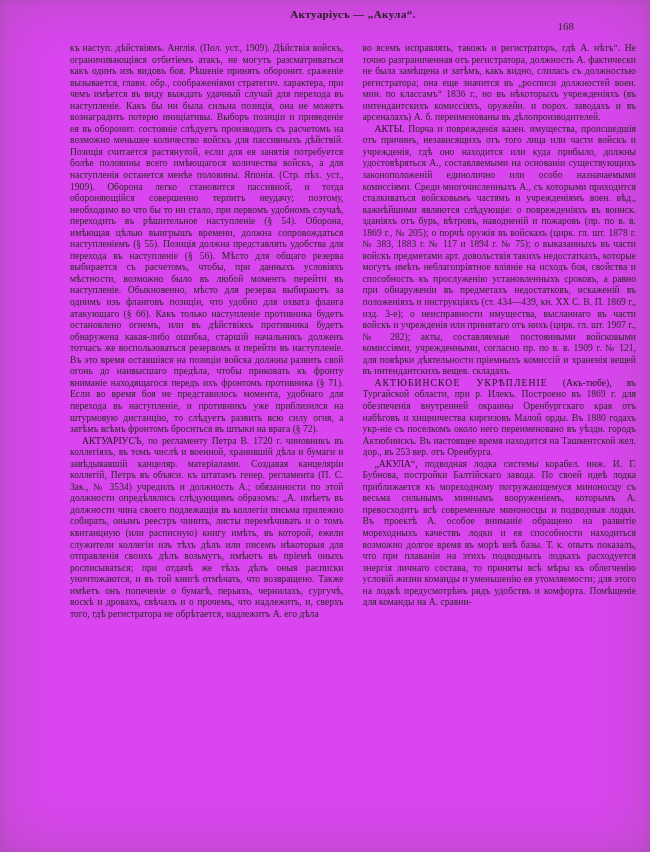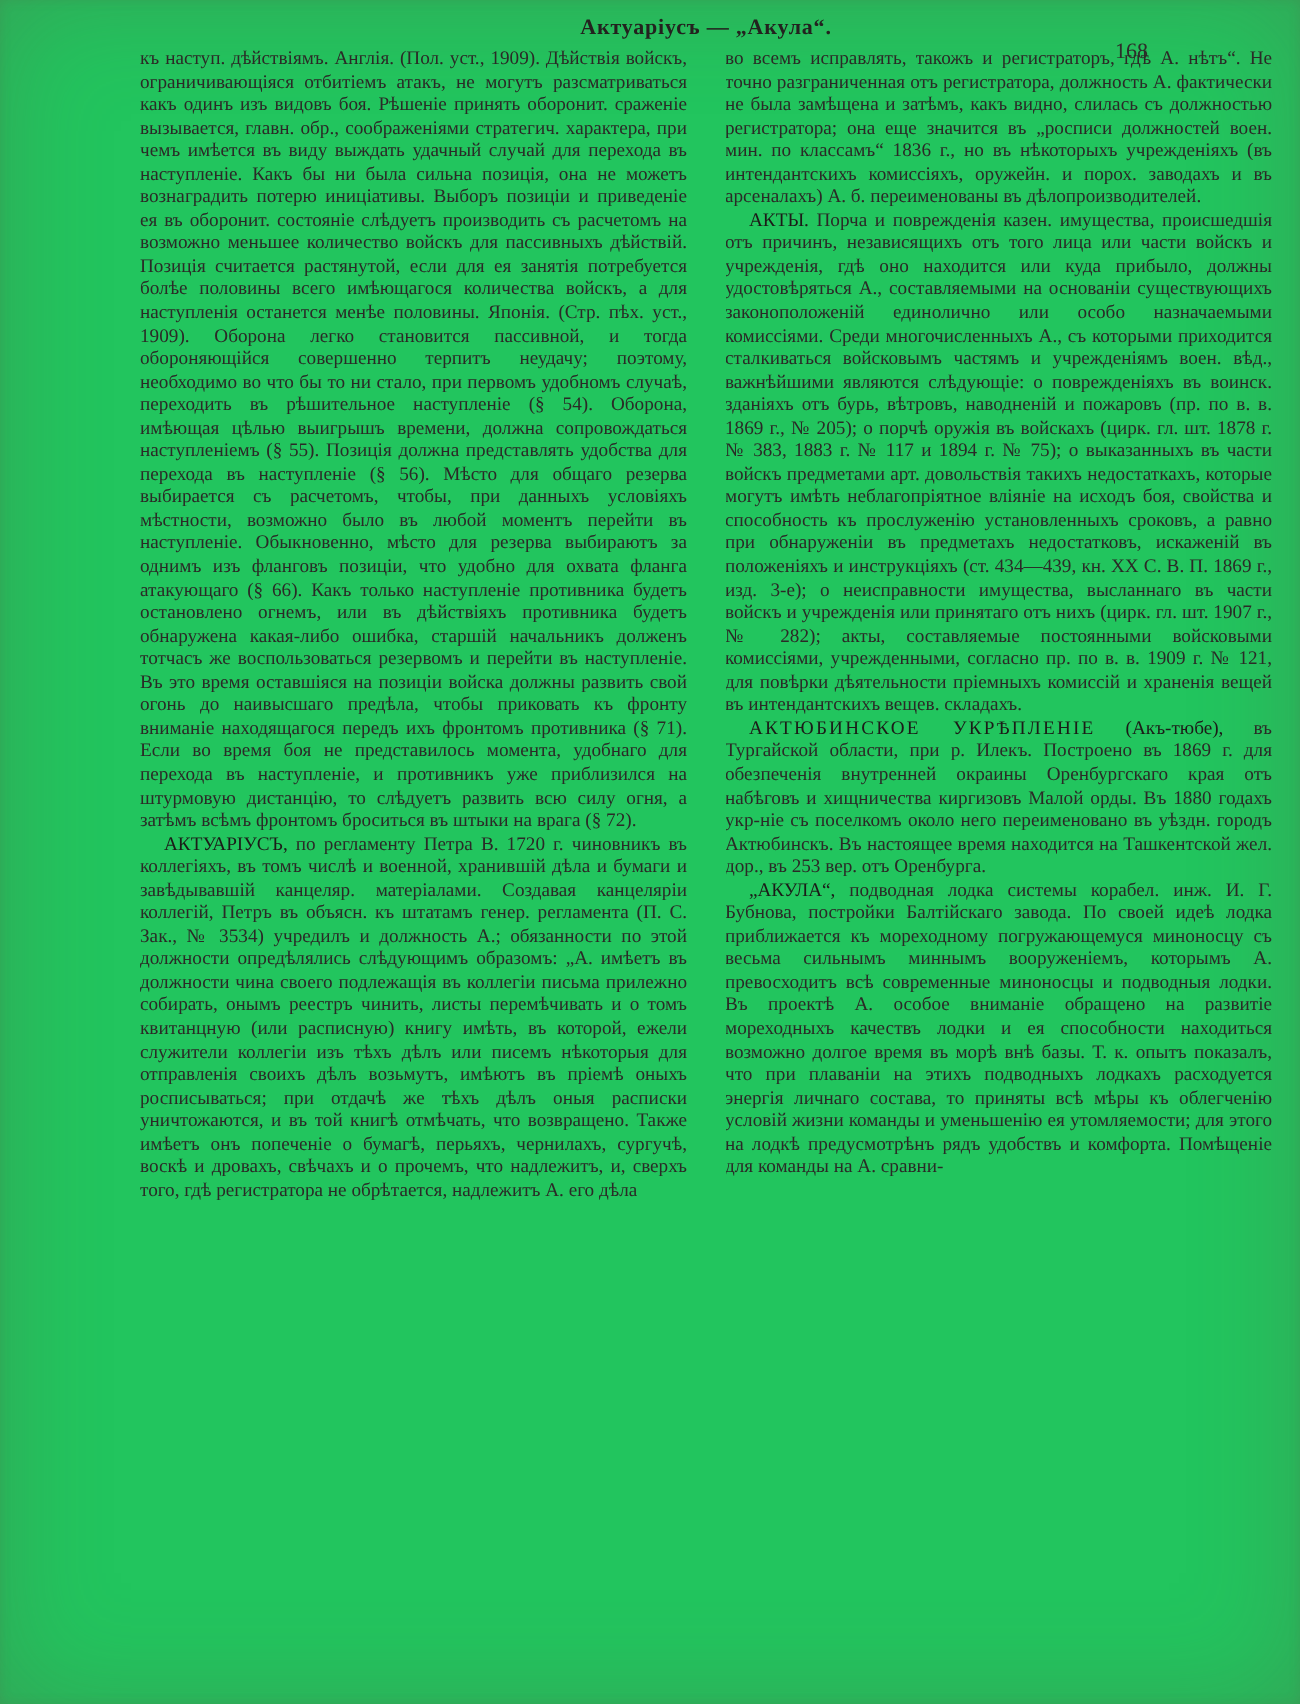--- a/index.html
+++ b/index.html
@@ -6,39 +6,39 @@
   body{
     width:650px;height:852px;
     background:#e9e6e0;
     font-family:"Liberation Serif","DejaVu Serif",serif;
     color:#2b2a27;
     position:relative;
     overflow:hidden;
   }
   .page{
     position:absolute;inset:0;
-    background:#22c55e;
+    background:#d946ef;
     box-shadow:inset 0 0 55px rgba(95,88,74,.30), inset 0 0 6px rgba(95,88,74,.18);
   }
   .header{
     position:absolute;top:8px;left:70px;right:14px;height:26px;
   }
   .running-title{
     text-align:center;
     font-weight:bold;
     font-size:11px;
     letter-spacing:.4px;
     color:#23221f;
   }
   .page-number{
     position:absolute;right:62px;top:12px;
     font-size:11px;color:#2e2d2a;
   }
   .content{
-    position:absolute;top:24px;left:70px;right:14px;height:802px;
+    position:absolute;top:42px;left:70px;right:14px;height:802px;
     display:flex;gap:19px;
     overflow:hidden;
   }
   .column{
     flex:1 1 0;
     font-size:9.6px;
     line-height:11.55px;
     text-align:justify;
     overflow:hidden;
     height:802px;

